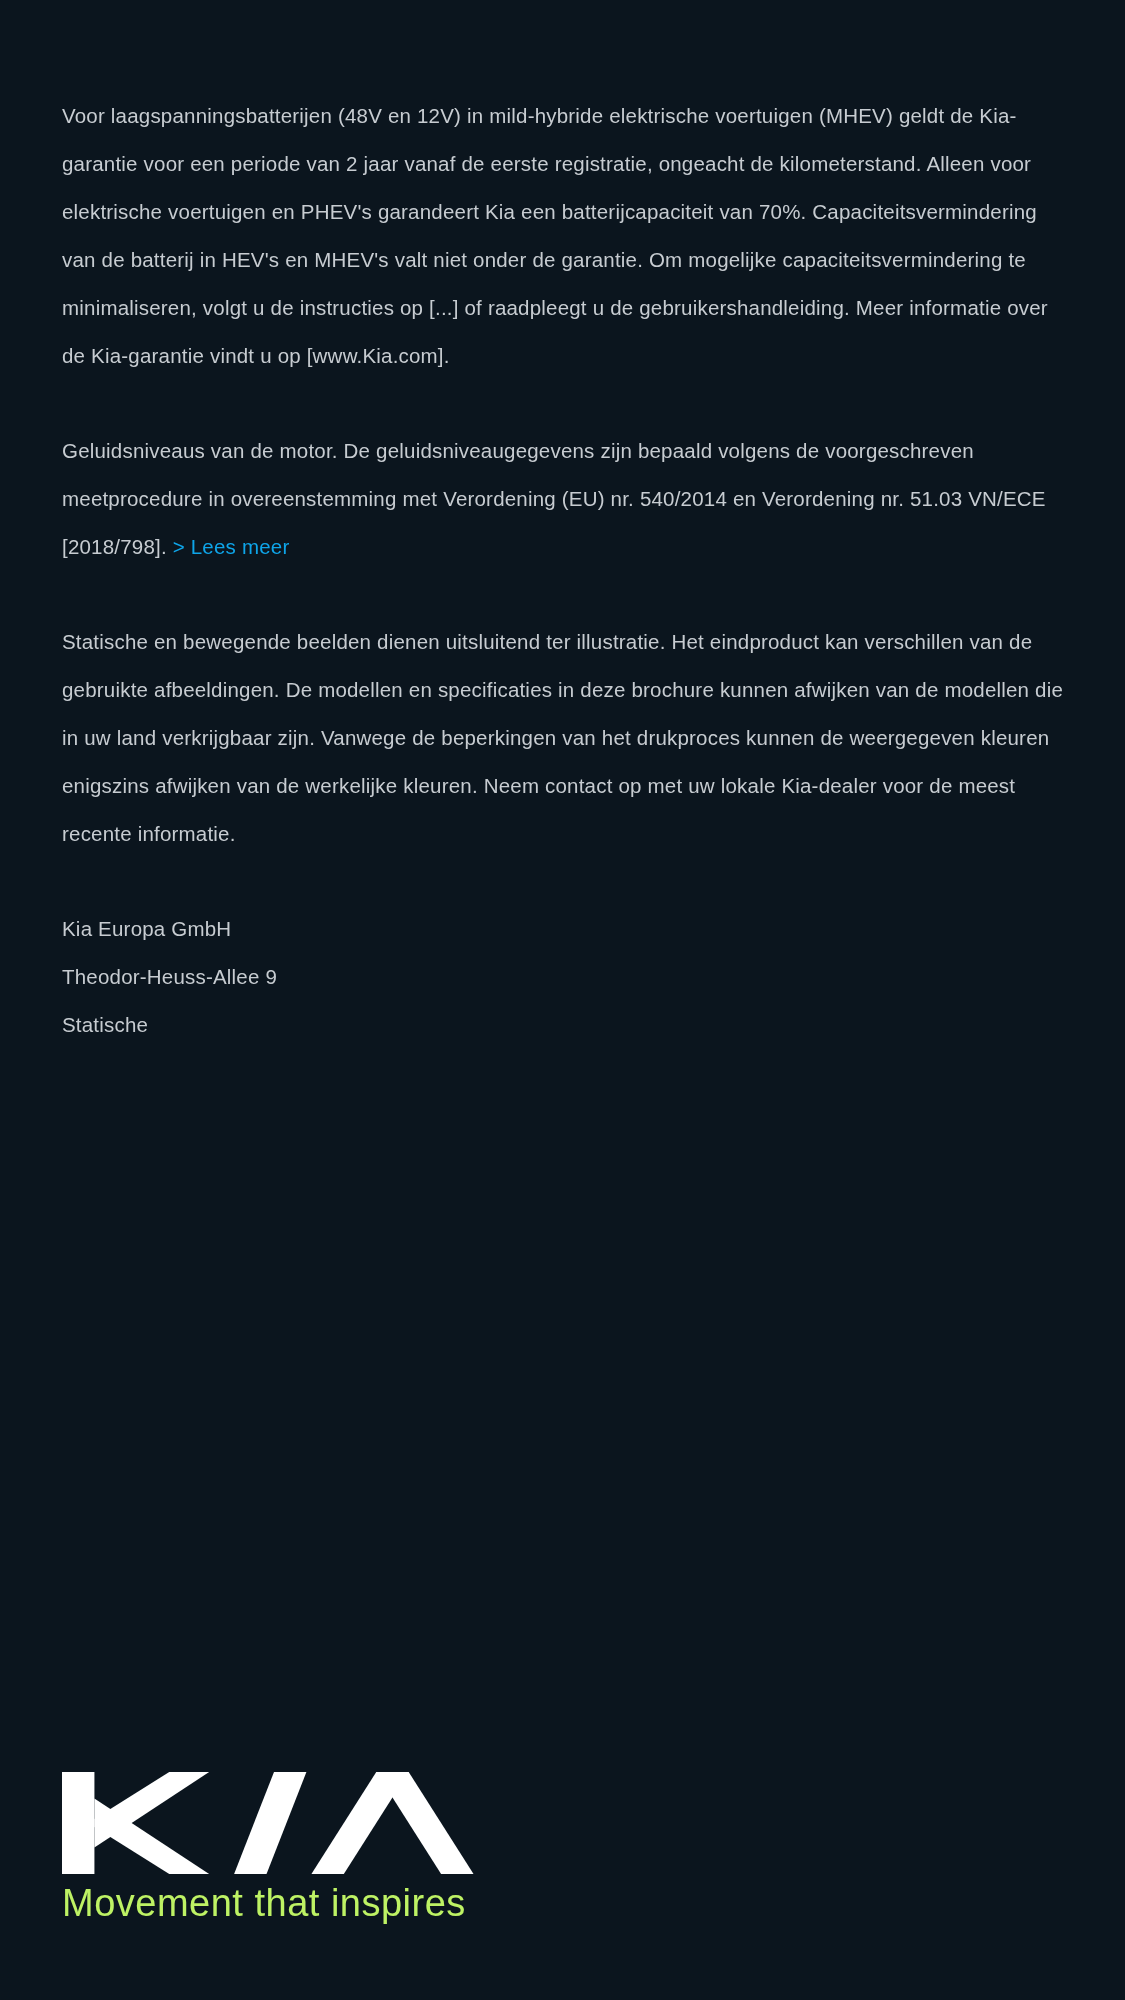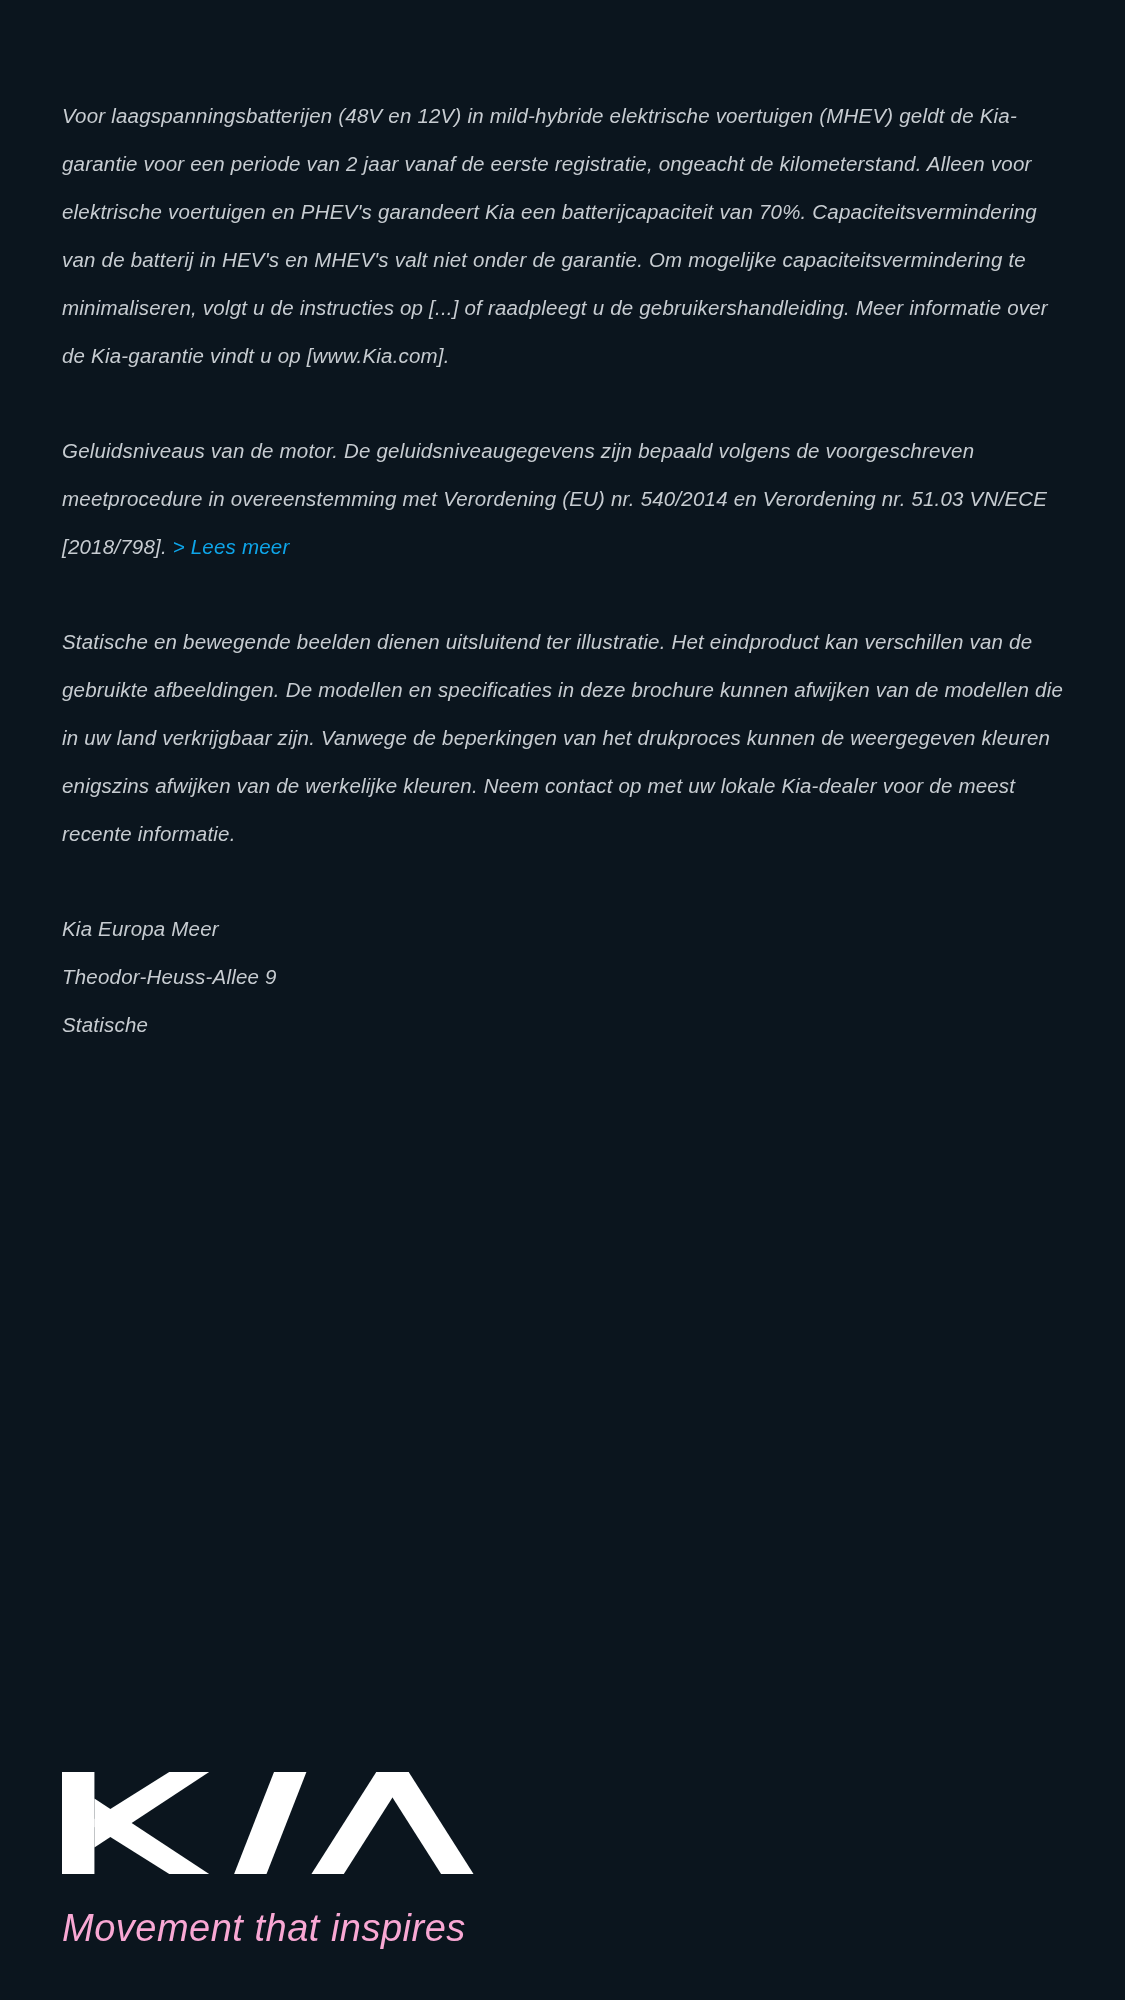--- a/index.html
+++ b/index.html
@@ -13,21 +13,20 @@
     background: #0b151e;
     font-family: "Liberation Sans", sans-serif;
     overflow: hidden;
     position: relative;
   }
   .page {
     position: relative;
     width: 1125px;
     height: 1687px;
     background: #0b151e;
-    font-style: italic;
   }
   .content {
     position: absolute;
     left: 62px;
     top: 92px;
     width: 1004px;
     color: #c7ccd1;
     font-size: 20.5px;
     letter-spacing: 0.2px;
     line-height: 48px;
@@ -49,43 +48,43 @@
   .footer {
     position: absolute;
     left: 62px;
     top: 1772px;
     width: 600px;
   }
   .kia-logo {
     display: block;
   }
   .tagline {
-    margin-top: 32px;
-    color: #f9a8d4;
+    margin-top: 7px;
+    color: #bef264;
     font-size: 38px;
     letter-spacing: 0.5px;
     line-height: 44px;
     font-weight: 400;
   }
 </style>
 </head>
 <body>
 
 <div class="page">
 
   <div class="content">
 
     <p class="para">Voor laagspanningsbatterijen (48V en 12V) in mild-hybride elektrische voertuigen (MHEV) geldt de Kia-garantie voor een periode van 2 jaar vanaf de eerste registratie, ongeacht de kilometerstand. Alleen voor elektrische voertuigen en PHEV's garandeert Kia een batterijcapaciteit van 70%. Capaciteitsvermindering van de batterij in HEV's en MHEV's valt niet onder de garantie. Om mogelijke capaciteitsvermindering te minimaliseren, volgt u de instructies op [...] of raadpleegt u de gebruikershandleiding. Meer informatie over de Kia-garantie vindt u op [www.Kia.com].</p>
 
     <p class="para"><span>Geluidsniveaus van de motor. De geluidsniveaugegevens zijn bepaald volgens de voorgeschreven meetprocedure in overeenstemming met Verordening (EU) nr. 540/2014 en Verordening nr. 51.03 VN/ECE [2018/798].</span> <span class="link">&gt; Lees meer</span></p>
 
     <p class="para">Statische en bewegende beelden dienen uitsluitend ter illustratie. Het eindproduct kan verschillen van de gebruikte afbeeldingen. De modellen en specificaties in deze brochure kunnen afwijken van de modellen die in uw land verkrijgbaar zijn. Vanwege de beperkingen van het drukproces kunnen de weergegeven kleuren enigszins afwijken van de werkelijke kleuren. Neem contact op met uw lokale Kia-dealer voor de meest recente informatie.</p>
 
     <div class="address">
-      <div>Kia Europa Meer</div>
+      <div>Kia Europa GmbH</div>
       <div>Theodor-Heuss-Allee 9</div>
       <div>Statische</div>
     </div>
 
   </div>
 
   <div class="footer">
     <svg class="kia-logo" width="424" height="102" viewBox="0 0 340 100" preserveAspectRatio="none" xmlns="http://www.w3.org/2000/svg" aria-hidden="true">
       <g fill="#ffffff">
         <polygon points="0,0 26,0 26,100 0,100"></polygon>

